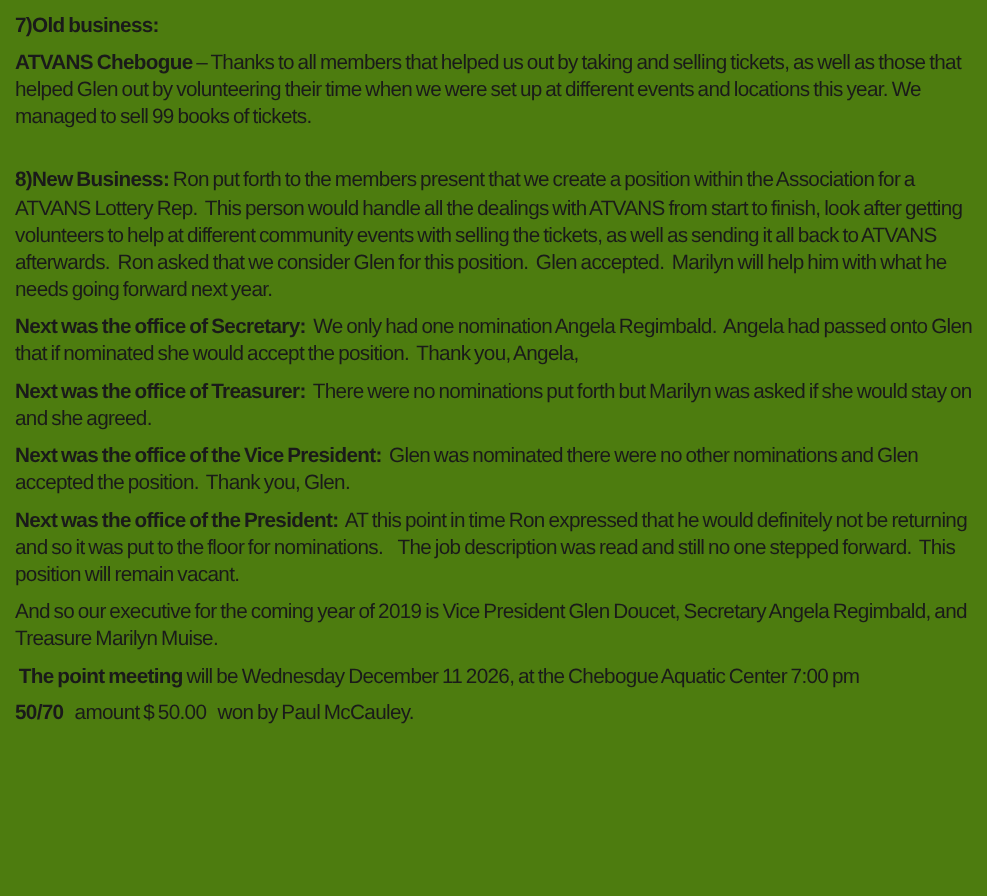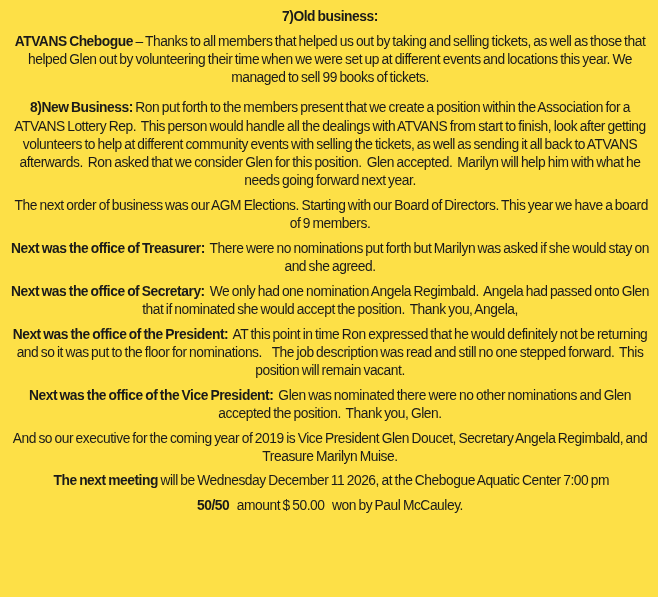--- a/index.html
+++ b/index.html
@@ -10,62 +10,60 @@
   body {
     width: 658px;
     height: 597px;
     overflow: hidden;
   }
   .doc-page {
     box-sizing: border-box;
     width: 658px;
     height: 597px;
     padding: 8px 8px 16px 10px;
-    background: #fde047;
+    background: #4d7c0f;
     font-family: "Liberation Sans", sans-serif;
     font-size: 13.8px;
     line-height: 18.2px;
     letter-spacing: -0.45px;
     word-spacing: -0.9px;
     color: #1a1a1a;
-    text-align: center;
   }
   .para {
     margin: 0 0 6.5px 0;
     white-space: pre-wrap;
   }
   .para .lead {
     font-weight: bold;
   }
   .gap-before {
-    margin-top: 12px;
+    margin-top: 24px;
   }
 </style>
 </head>
 <body>
 
 <div class="doc-page">
 
   <p class="para"><strong class="lead">7)Old business:</strong><span></span></p>
 
   <p class="para"><strong class="lead">ATVANS Chebogue </strong><span>– Thanks to all members that helped us out by taking and selling tickets, as well as those that helped Glen out by volunteering their time when we were set up at different events and locations this year. We managed to sell 99 books of tickets.</span></p>
 
   <p class="para gap-before"><strong class="lead">8)New Business:</strong><span> Ron put forth to the members present that we create a position within the Association for a ATVANS Lottery Rep.  This person would handle all the dealings with ATVANS from start to finish, look after getting volunteers to help at different community events with selling the tickets, as well as sending it all back to ATVANS afterwards.  Ron asked that we consider Glen for this position.  Glen accepted.  Marilyn will help him with what he needs going forward next year.</span></p>
 
-  <p class="para"><strong class="lead"></strong><span> The next order of business was our AGM Elections. Starting with our Board of Directors. This year we have a board of 9 members.</span></p>
+
+  <p class="para"><strong class="lead">Next was the office of Secretary:</strong><span>  We only had one nomination Angela Regimbald.  Angela had passed onto Glen that if nominated she would accept the position.  Thank you, Angela,</span></p>
 
   <p class="para"><strong class="lead">Next was the office of Treasurer:</strong><span>  There were no nominations put forth but Marilyn was asked if she would stay on and she agreed.</span></p>
 
-  <p class="para"><strong class="lead">Next was the office of Secretary:</strong><span>  We only had one nomination Angela Regimbald.  Angela had passed onto Glen that if nominated she would accept the position.  Thank you, Angela,</span></p>
+  <p class="para"><strong class="lead">Next was the office of the Vice President:</strong><span>  Glen was nominated there were no other nominations and Glen accepted the position.  Thank you, Glen.</span></p>
 
   <p class="para"><strong class="lead">Next was the office of the President:</strong><span>  AT this point in time Ron expressed that he would definitely not be returning and so it was put to the floor for nominations.    The job description was read and still no one stepped forward.  This position will remain vacant.</span></p>
 
-  <p class="para"><strong class="lead">Next was the office of the Vice President:</strong><span>  Glen was nominated there were no other nominations and Glen accepted the position.  Thank you, Glen.</span></p>
-
   <p class="para"><strong class="lead"></strong><span>And so our executive for the coming year of 2019 is Vice President Glen Doucet, Secretary Angela Regimbald, and Treasure Marilyn Muise.</span></p>
 
-  <p class="para"><strong class="lead"> The next meeting</strong><span> will be Wednesday December 11 2026, at the Chebogue Aquatic Center 7:00 pm</span></p>
+  <p class="para"><strong class="lead"> The point meeting</strong><span> will be Wednesday December 11 2026, at the Chebogue Aquatic Center 7:00 pm</span></p>
 
-  <p class="para"><strong class="lead">50/50</strong><span>   amount $ 50.00   won by Paul McCauley.</span></p>
+  <p class="para"><strong class="lead">50/70</strong><span>   amount $ 50.00   won by Paul McCauley.</span></p>
 
 
 
 </div>
 
 </body></html>

